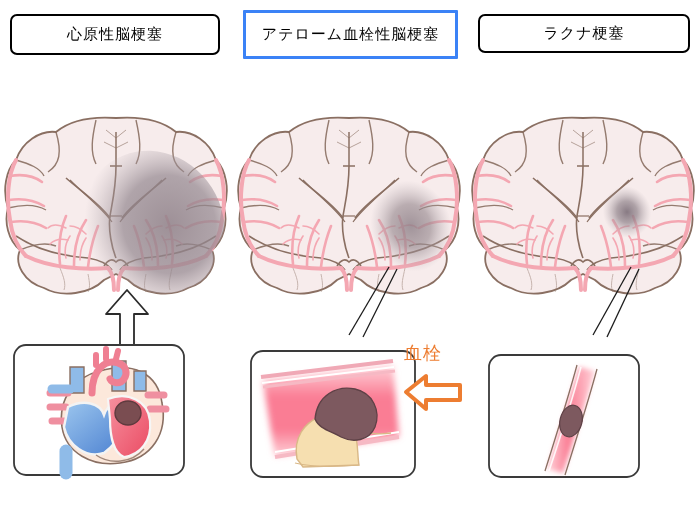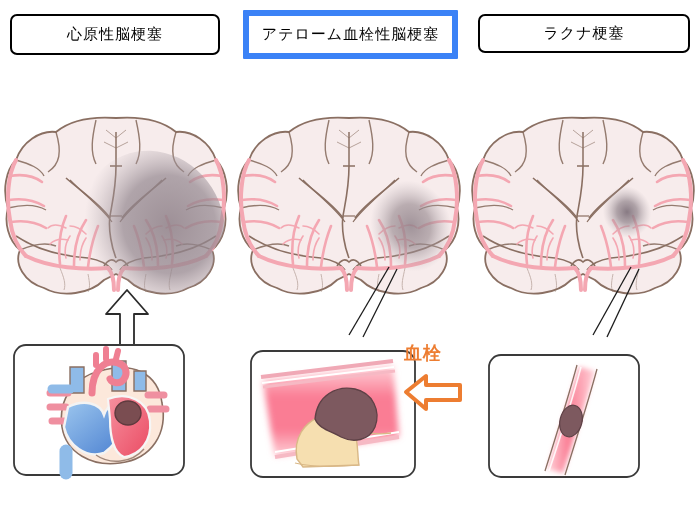--- a/index.html
+++ b/index.html
@@ -36,21 +36,21 @@
     letter-spacing: 1px;
     color: #000000;
     white-space: nowrap;
     line-height: 1;
   }
   .hdr-plain {
     border: 2px solid #000000;
     border-radius: 7px;
   }
   .hdr-accent {
-    border: 6px solid #3b82f6;
+    border: 3px solid #3b82f6;
     border-radius: 1px;
   }
 
   #hdr0 { left: 10px;  top: 14px; width: 210px; height: 41px; }
   #hdr1 { left: 243px; top: 10px; width: 215px; height: 49px; }
   #hdr2 { left: 478px; top: 14px; width: 212px; height: 39px; }
 
   
   .panel { position: absolute; top: 0; width: 233px; height: 513px; }
   #panel0 { left: 0px; }
@@ -70,21 +70,21 @@
     width: 233px;
     height: 155px;
   }
   svg { display: block; overflow: visible; }
 
   .thrombus-label {
     position: absolute;
     left: 404px;
     top: 344px;
     font-size: 18px;
-    font-weight: bold;
+    font-weight: normal;
     color: #ED7D31;
     letter-spacing: 1px;
     line-height: 1;
     white-space: nowrap;
   }
 </style>
 </head>
 <body>
 
 <div id="stage">

